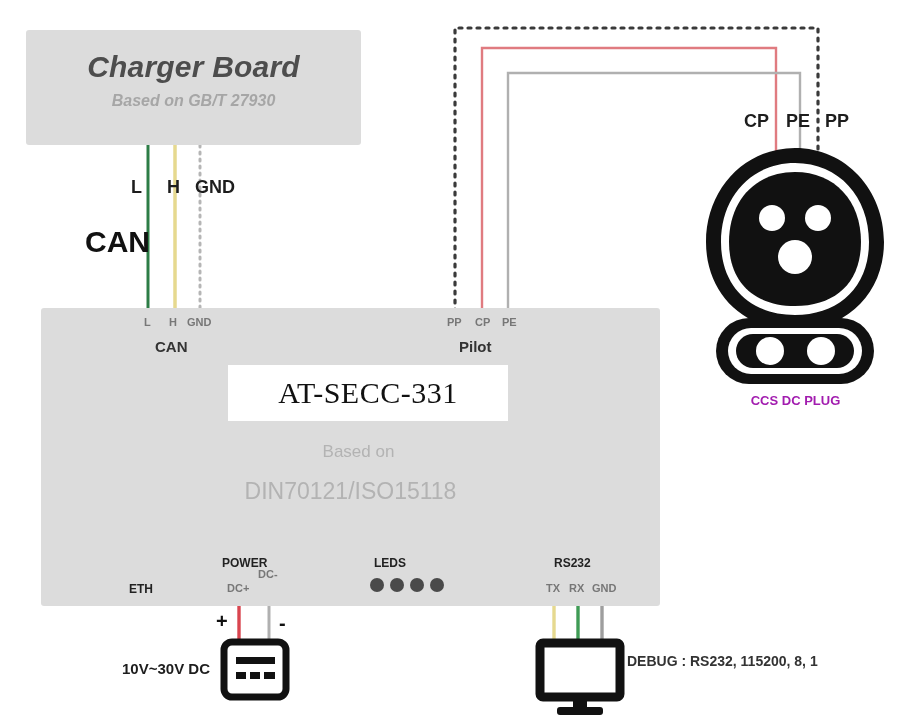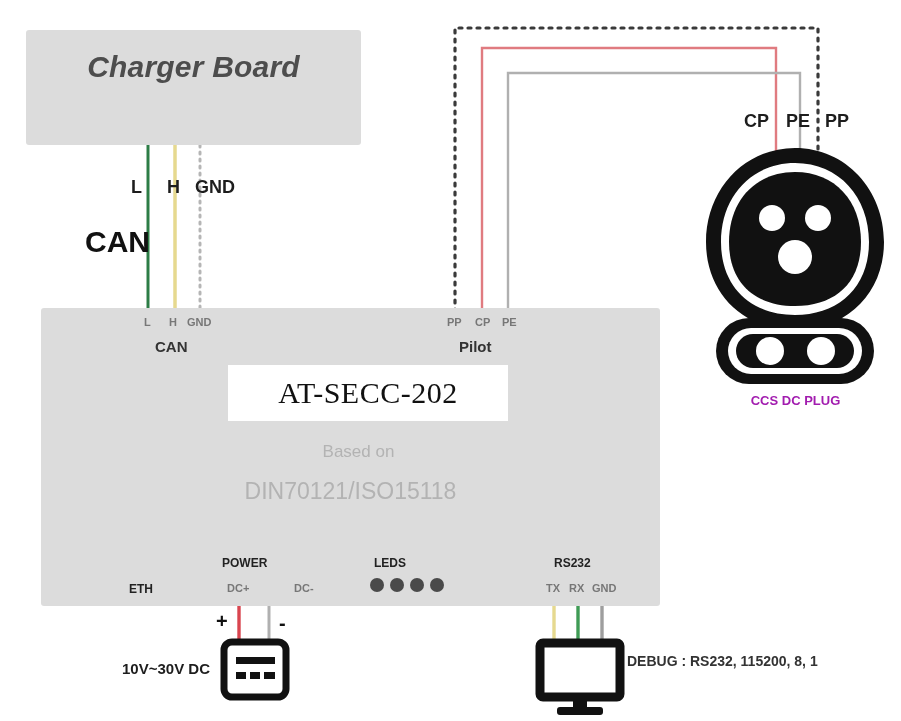--- a/index.html
+++ b/index.html
@@ -109,51 +109,52 @@
 
     <g>
       <rect x="540" y="643" width="80" height="54" rx="3" ry="3" fill="#ffffff" stroke="#111111" stroke-width="9"></rect>
       <rect x="573" y="697" width="14" height="12" fill="#111111"></rect>
       <rect x="557" y="707" width="46" height="8" rx="3" ry="3" fill="#111111"></rect>
     </g>
   </svg>
 
   <div class="box" id="charger-board">
     <div class="cb-title">Charger Board</div>
+    <div class="cb-sub">Based on GB/T 27930</div>
   </div>
 
   <div class="ext" style="left:131px;top:177px;">L</div>
   <div class="ext" style="left:167px;top:177px;">H</div>
   <div class="ext" style="left:195px;top:177px;">GND</div>
   <div class="can-big">CAN</div>
 
   <div class="box" id="secc-board">
 
     <div class="secc-label">
-      <span>AT-SECC-202</span>
+      <span>AT-SECC-331</span>
     </div>
 
     <div class="secc-sub1">Based on</div>
     <div class="secc-sub2">DIN70121/ISO15118</div>
 
     <div class="pin" style="left:103px;top:8px;">L</div>
     <div class="pin" style="left:128px;top:8px;">H</div>
     <div class="pin" style="left:146px;top:8px;">GND</div>
     <div class="grp" style="left:114px;top:30px;">CAN</div>
 
     <div class="pin" style="left:406px;top:8px;">PP</div>
     <div class="pin" style="left:434px;top:8px;">CP</div>
     <div class="pin" style="left:461px;top:8px;">PE</div>
     <div class="grp" style="left:418px;top:30px;">Pilot</div>
 
     <div class="grp-big" style="left:88px;top:274px;">ETH</div>
 
     <div class="grp-big" style="left:181px;top:248px;">POWER</div>
     <div class="pin" style="left:186px;top:274px;">DC+</div>
-    <div class="pin" style="left:217px;top:274px;margin-left:36px;">DC-</div>
+    <div class="pin" style="left:217px;top:260px;">DC-</div>
 
     <div class="grp-big" style="left:333px;top:248px;">LEDS</div>
 
     <div class="grp-big" style="left:513px;top:248px;">RS232</div>
     <div class="pin" style="left:505px;top:274px;text-align:center;">TX</div>
     <div class="pin" style="left:528px;top:274px;">RX</div>
     <div class="pin" style="left:551px;top:274px;">GND</div>
   </div>
 
   <div class="leds">

